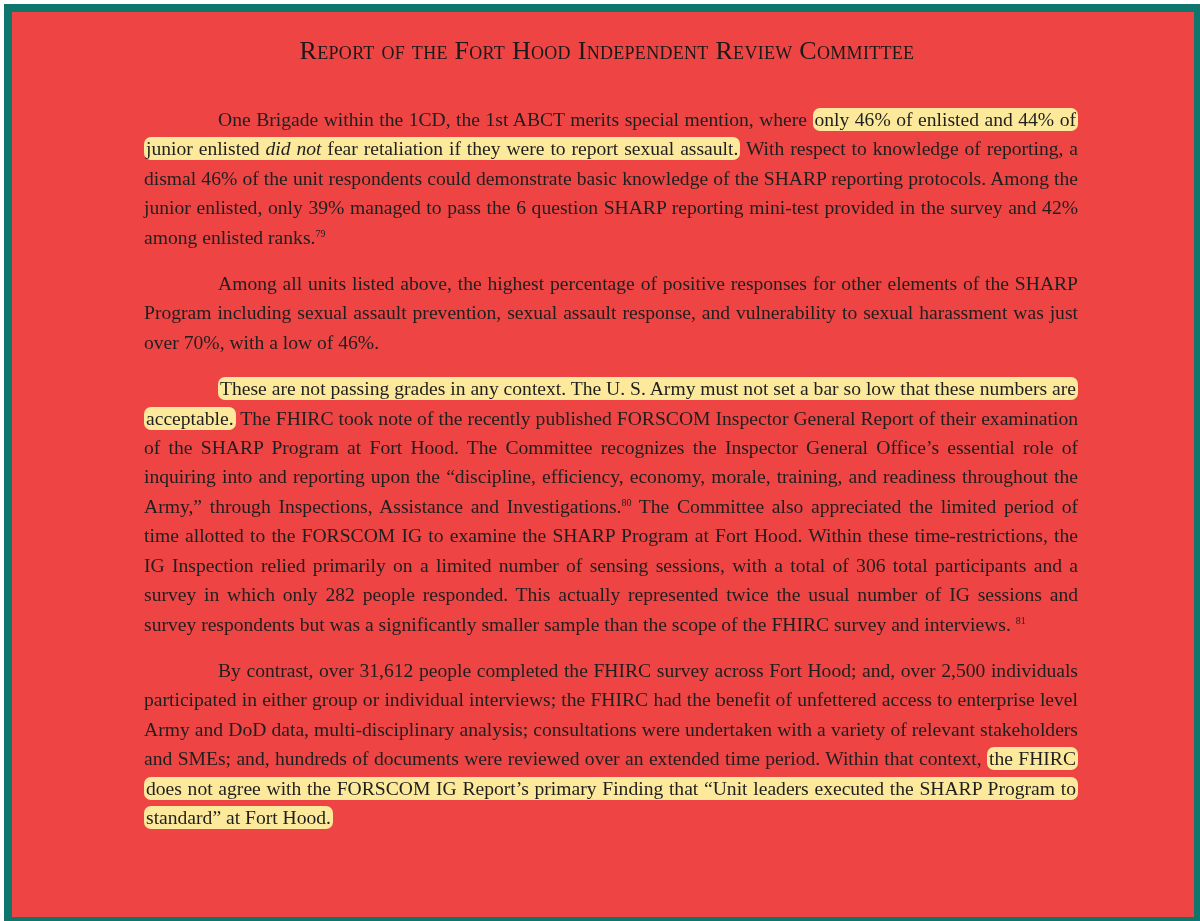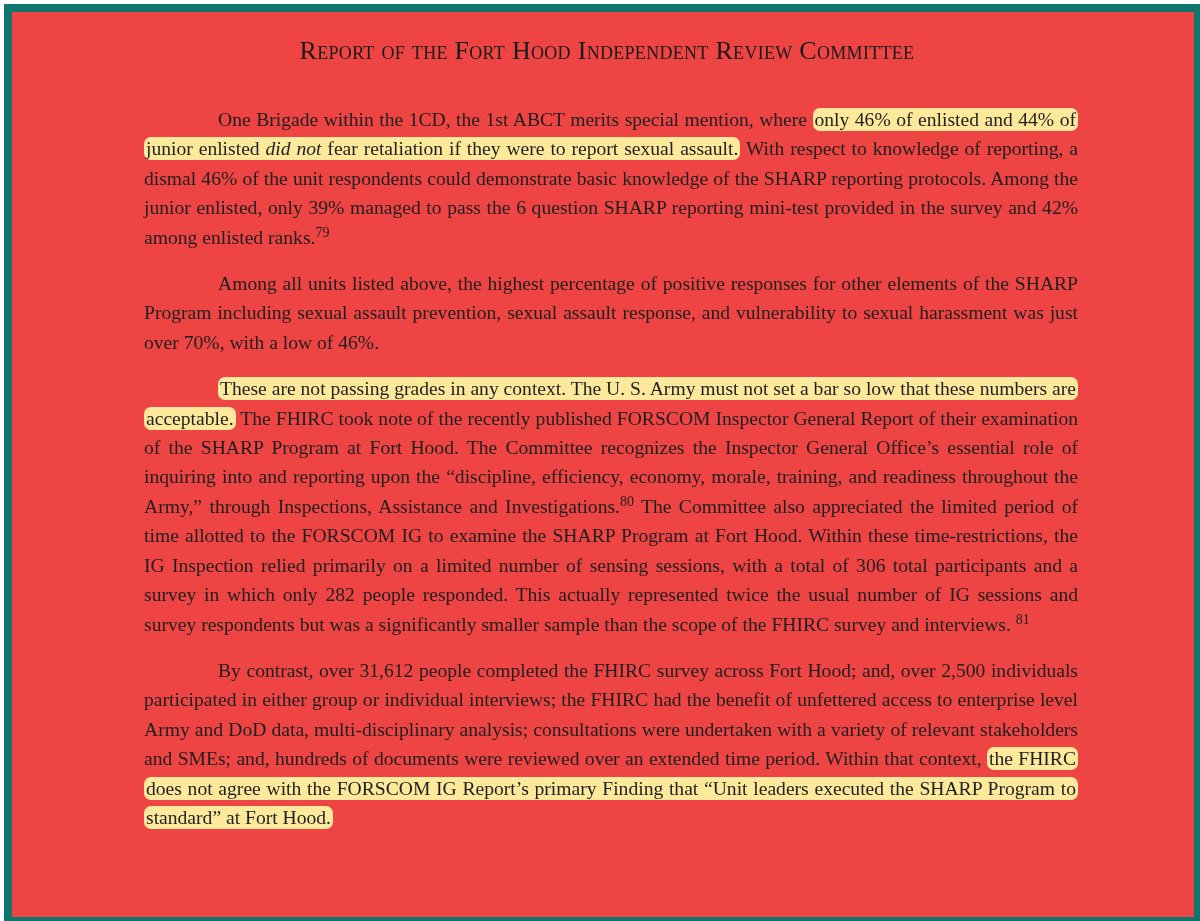--- a/index.html
+++ b/index.html
@@ -55,21 +55,21 @@
     background: #fde99c;
     border-radius: 7px;
     padding: 1px 2px;
     box-decoration-break: clone;
     -webkit-box-decoration-break: clone;
   }
   .emph {
     font-style: italic;
   }
   sup.fn {
-    font-size: 14px;
+    font-size: 10px;
     line-height: 0;
     vertical-align: 7px;
   }
 </style>
 </head>
 <body>
 
 <div class="frame">
   <h1 class="page-title">Report of the Fort Hood Independent Review Committee</h1>
 

